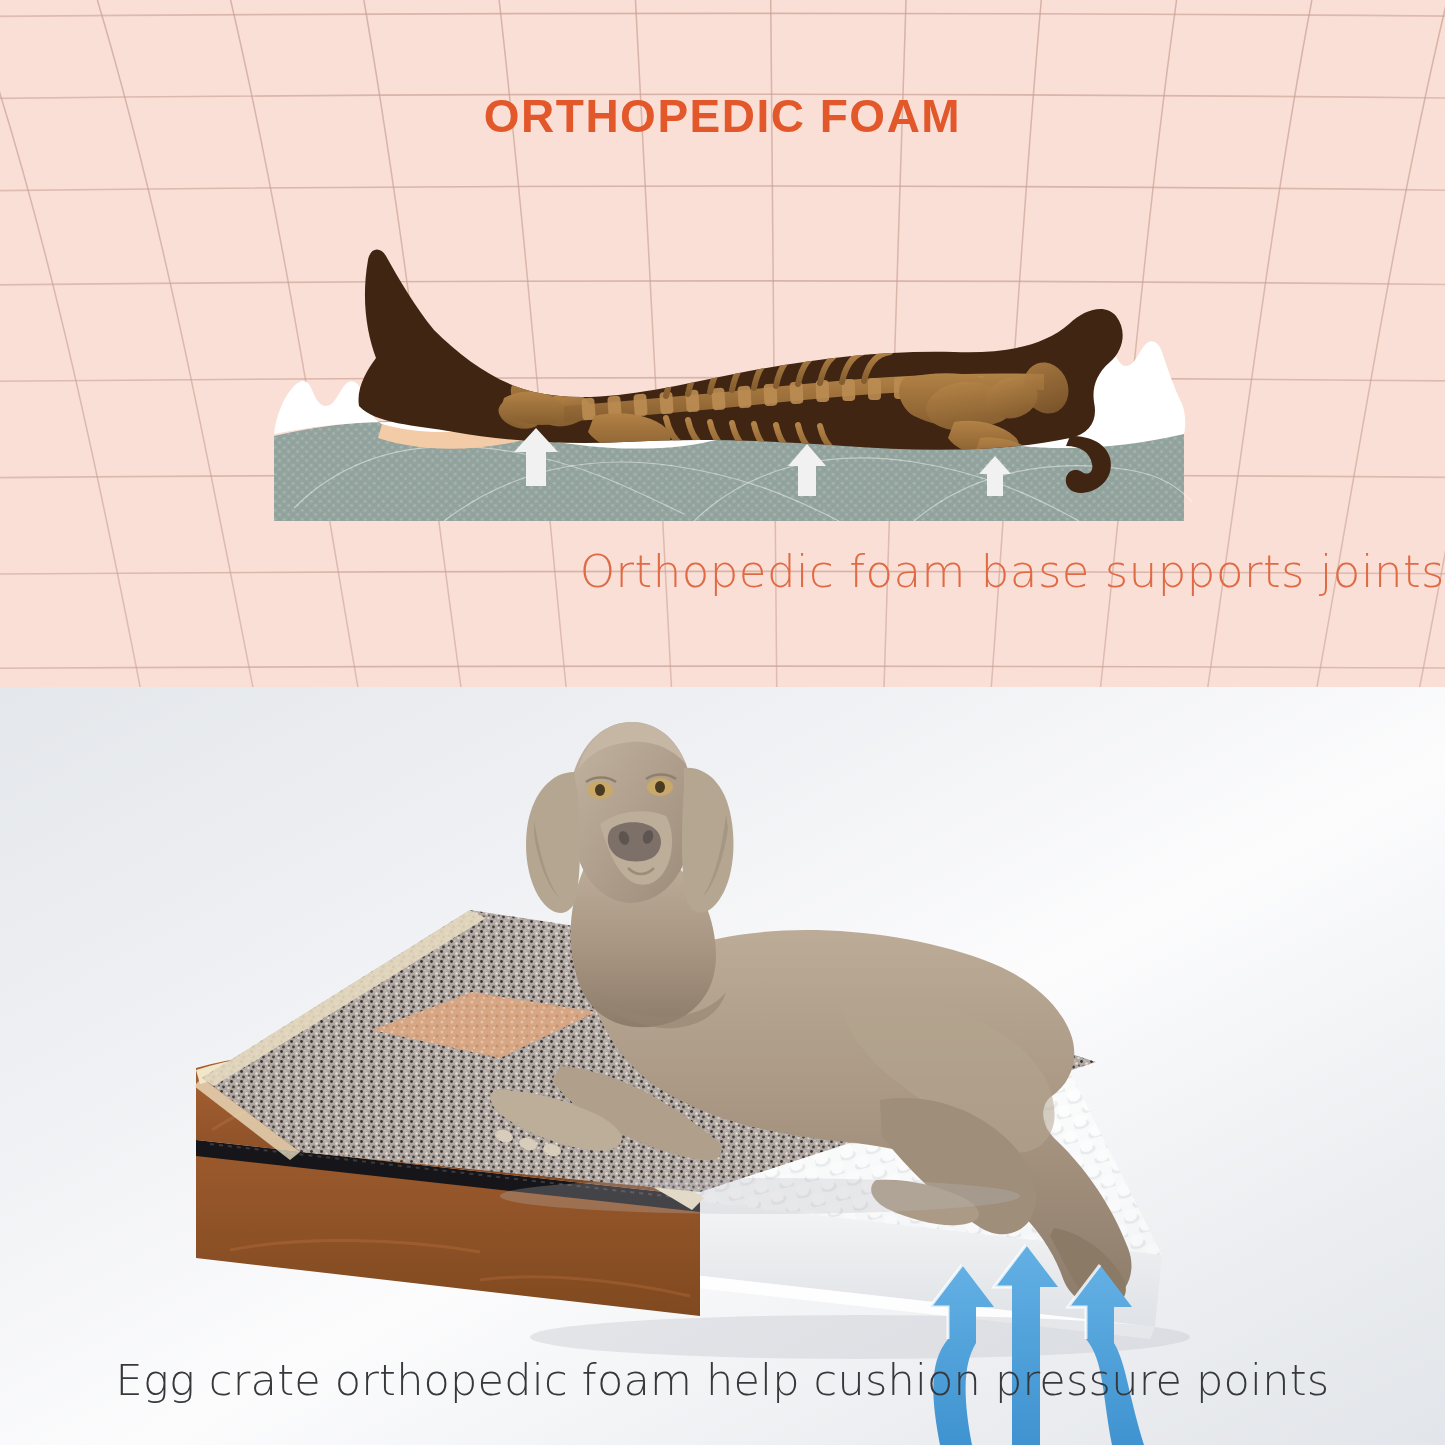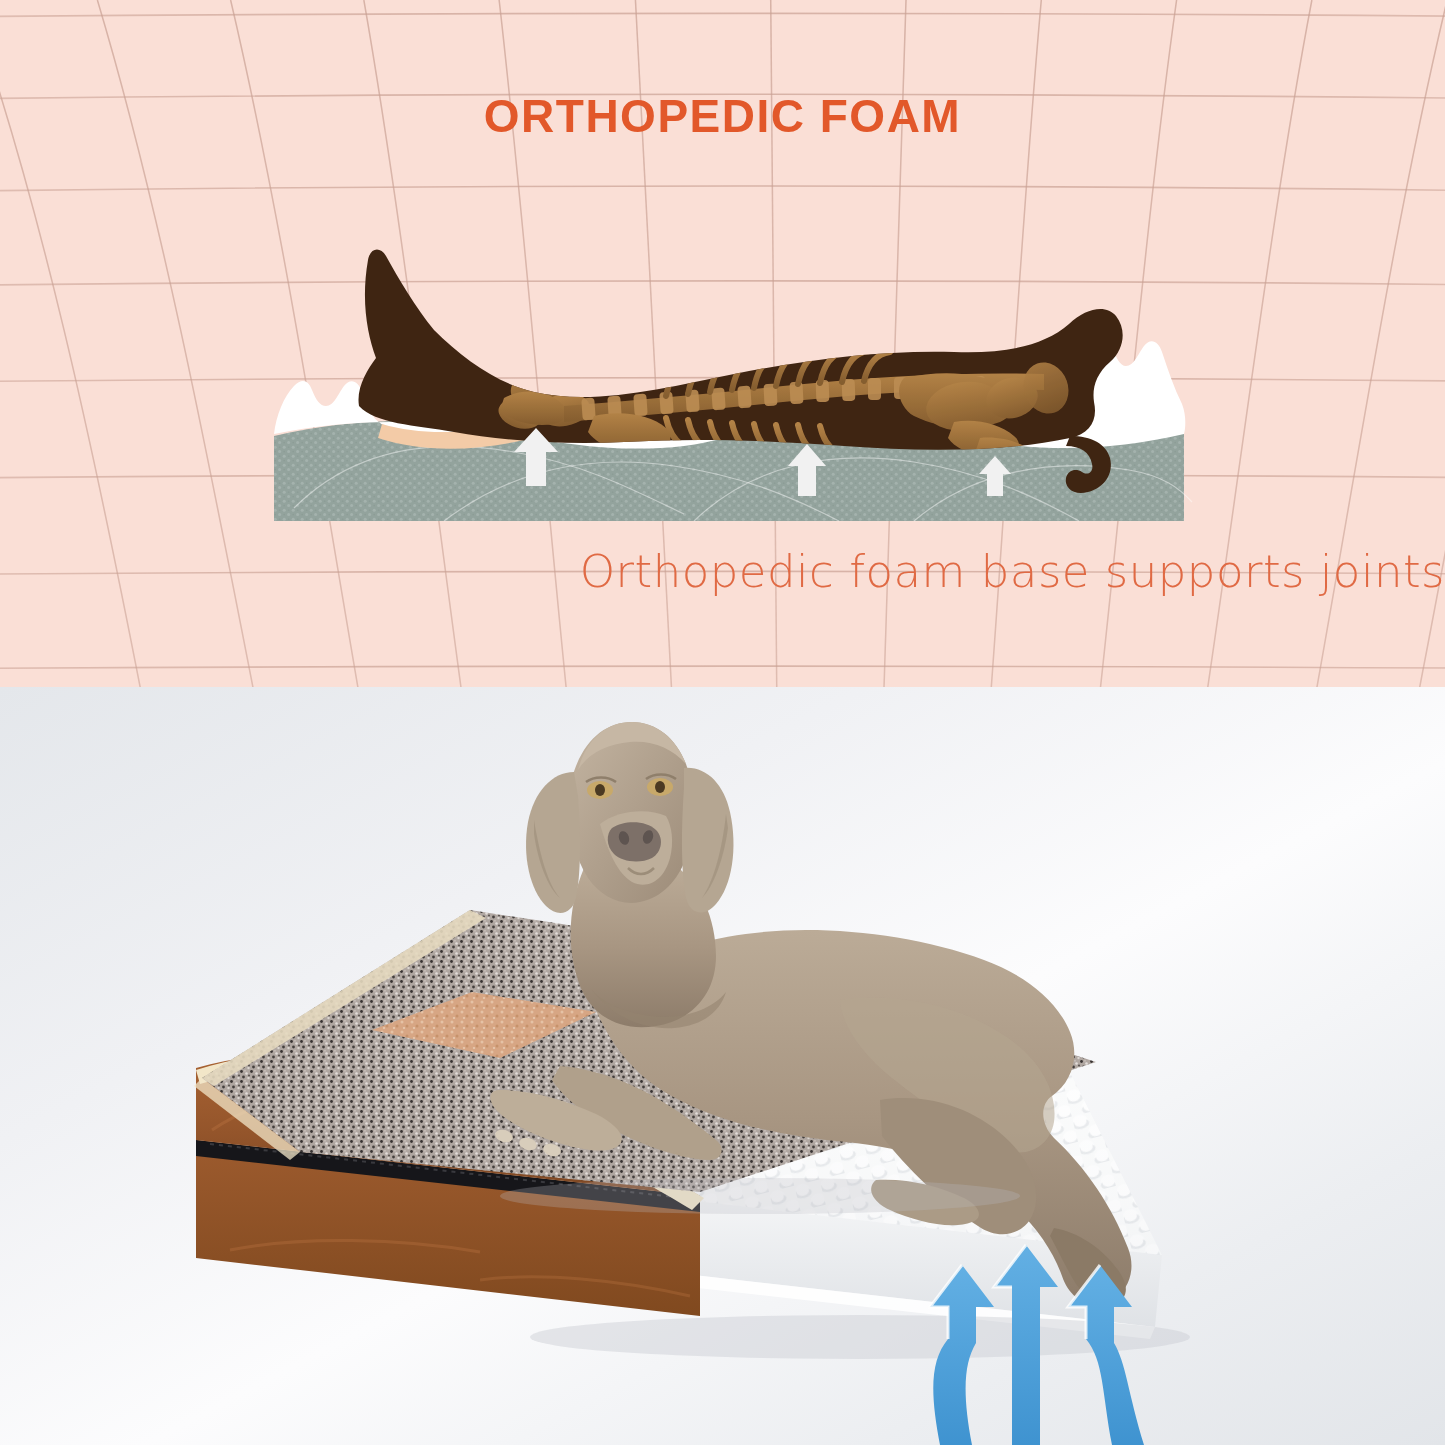--- a/index.html
+++ b/index.html
@@ -446,15 +446,16 @@
                  C1126,676 1128,706 1144,758 Z" fill="url(#arrowBlue)"></path>
 
         <g stroke="#ffffff" stroke-width="3" fill="none" opacity=".8">
           <path d="M948,652 L948,620 L930,620 L962,578"></path>
           <path d="M1012,600 L994,600 L1026,558"></path>
           <path d="M1086,652 L1086,620 L1068,620 L1100,578"></path>
         </g>
       </g>
     </svg>
 
+    <div id="photo-caption">Egg crate orthopedic foam help cushion pressure points</div>
   </section>
 
 </div>
 
 </body></html>

